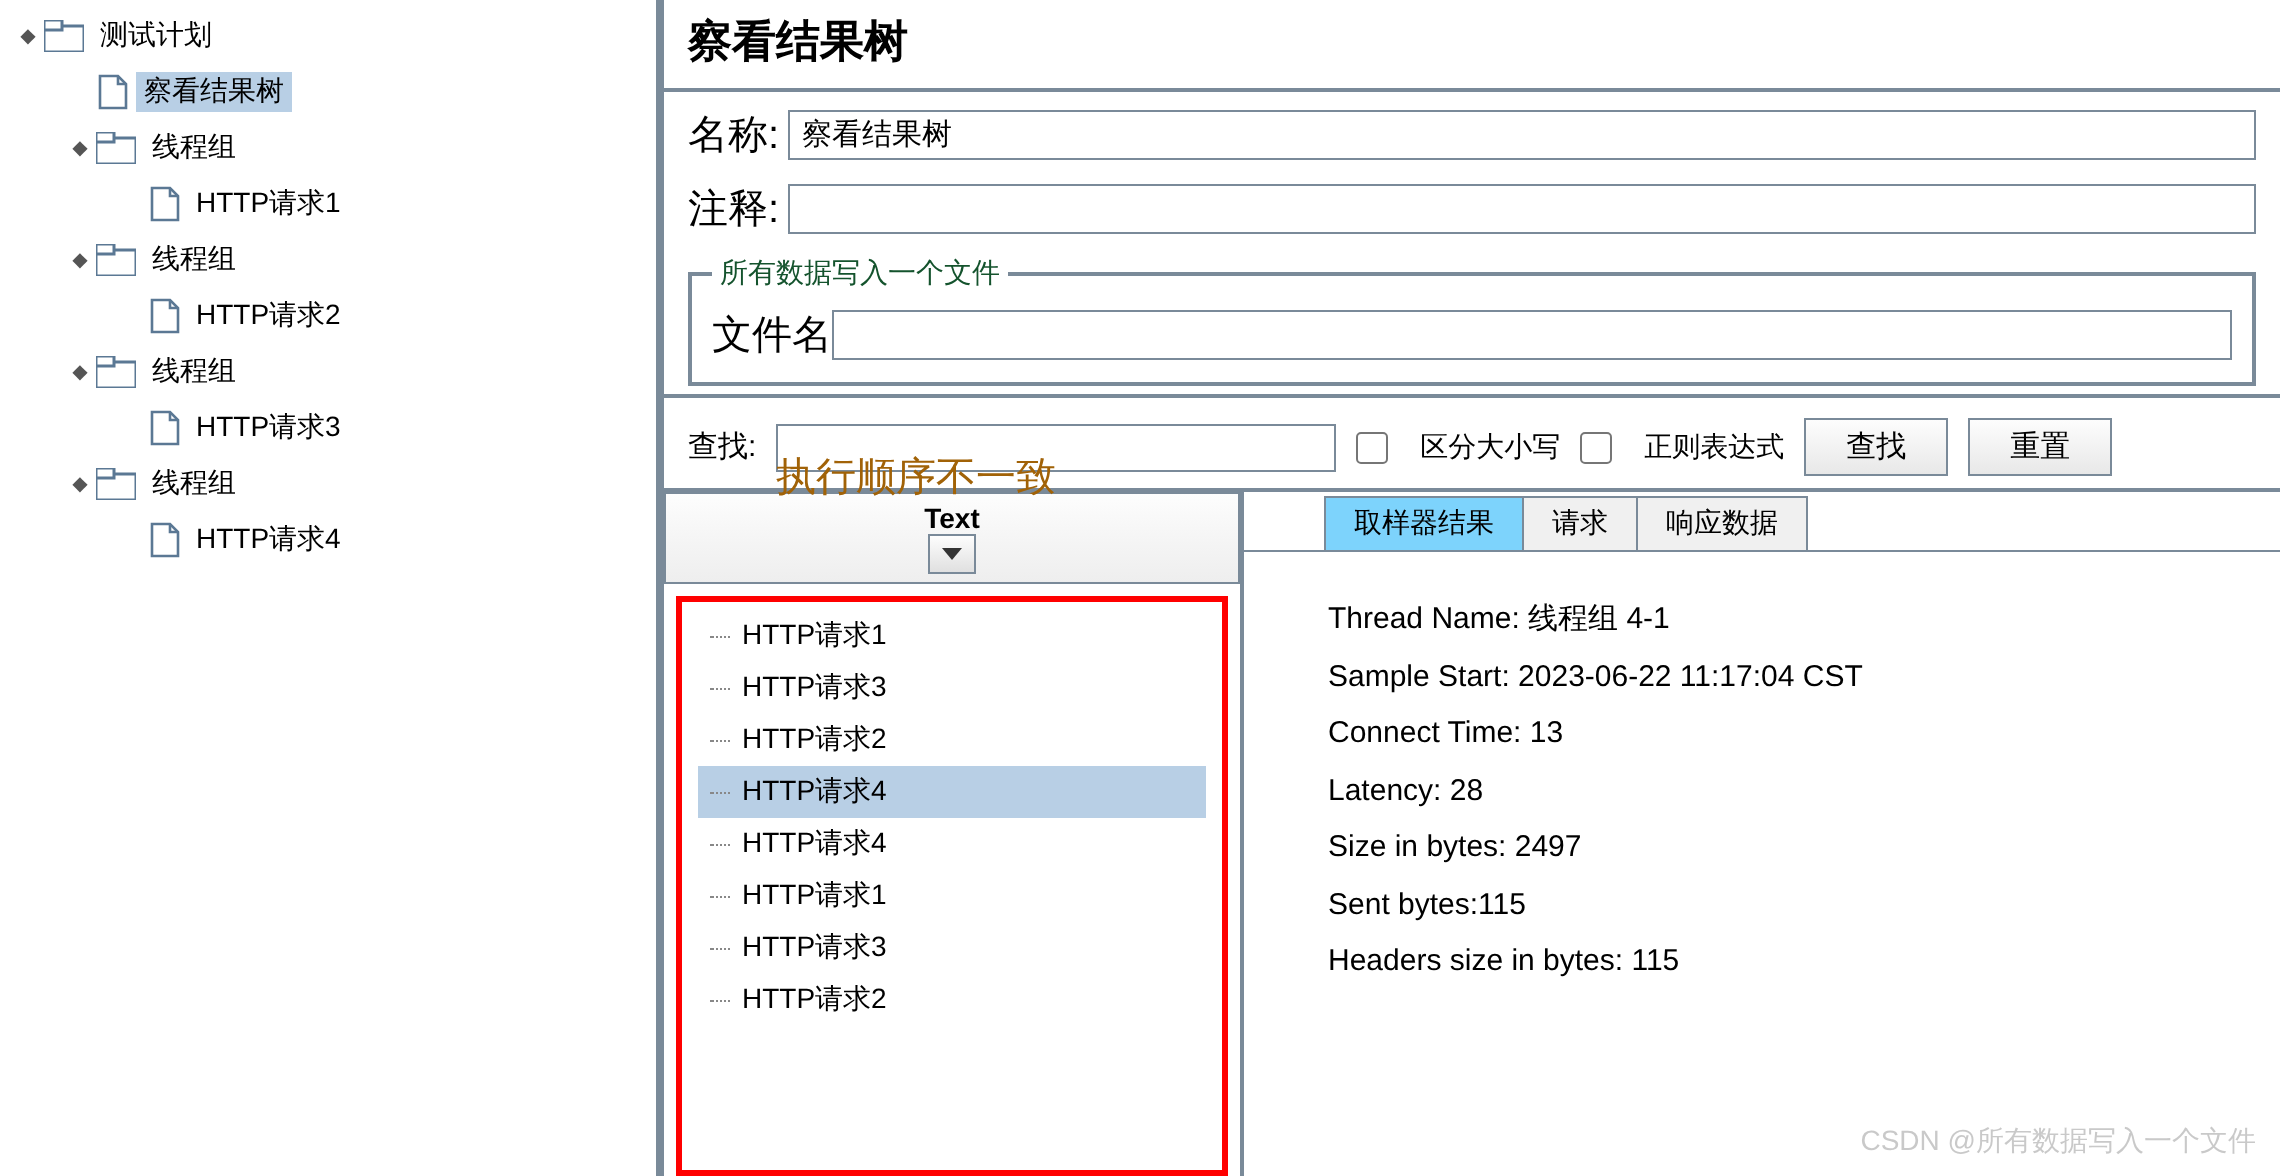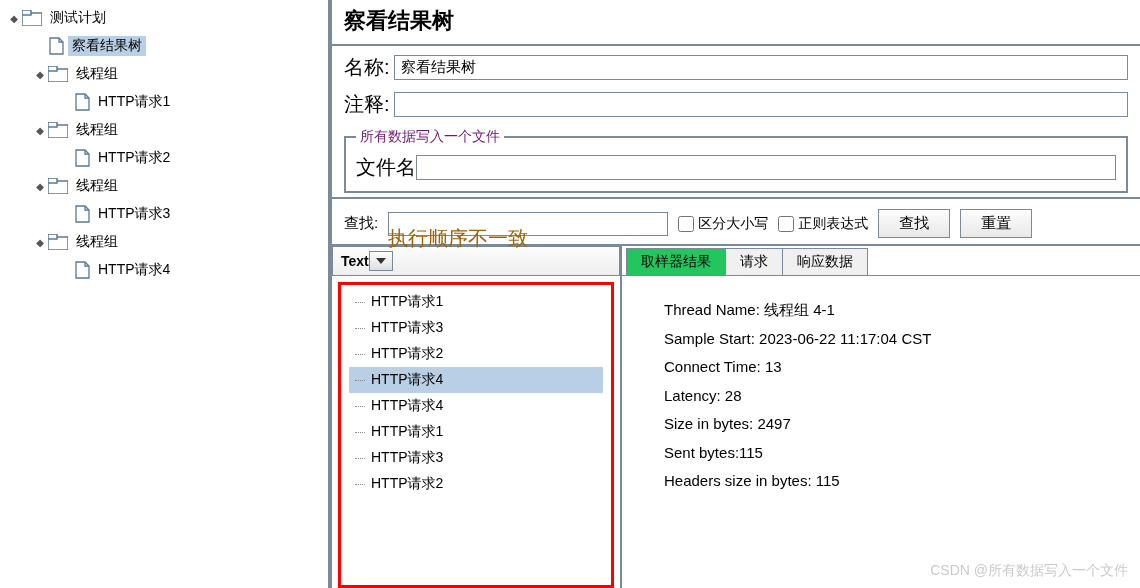--- a/index.html
+++ b/index.html
@@ -23,46 +23,46 @@
 
 .title-bar { border: 2px solid #7a8a99; border-top: none; border-right: none; padding: 6px 12px 8px; }
 .title-bar h2 { font-size: 22px; font-weight: bold; }
 
 .form-section { border: 2px solid #7a8a99; border-top: none; border-right: none; padding: 8px 12px 4px; }
 .form-row { display: flex; align-items: center; margin-bottom: 10px; }
 .form-row label { width: 50px; font-size: 20px; }
 .form-row input[type="text"] { flex: 1; border: 1px solid #7a8a99; padding: 3px 6px; font-size: 15px; background: #fff; }
 
 .fieldset { border: 2px solid #7a8a99; margin: 4px 0 0; padding: 8px 10px 10px; }
-.fieldset legend { padding: 0 4px; font-size: 14px; color: #701a75; }
+.fieldset legend { padding: 0 4px; font-size: 14px; color: #14532d; }
 
 .search-section { border: 2px solid #7a8a99; border-top: none; border-right: none; padding: 10px 12px 6px; display: flex; align-items: center; gap: 10px; position: relative; }
 .search-section .search-label { font-size: 15px; }
 .search-section input[type="text"] { width: 280px; border: 1px solid #7a8a99; padding: 3px 6px; font-size: 14px; }
-.cb-wrap { display: flex; align-items: center; gap: 4px; font-size: 14px; }
+.cb-wrap { display: flex; align-items: center; gap: 16px; font-size: 14px; }
 .cb-wrap input { width: 16px; height: 16px; }
 .btn { border: 1px solid #7a8a99; background: linear-gradient(#fdfdfd,#e8e8e8); padding: 4px 20px; font-size: 15px; cursor: pointer; }
 
 .red-annotation { position: absolute; color: #a16207; font-size: 20px; left: 392px; top: 4px; }
 
 .lower { display: flex; flex: 1; border-left: 2px solid #7a8a99; overflow: hidden; }
 .results-col { width: 290px; border-right: 2px solid #7a8a99; display: flex; flex-direction: column; }
-.dropdown { border: 1px solid #7a8a99; margin: 0; padding: 4px 8px; display: flex; align-items: center; font-weight: bold; background: linear-gradient(#fdfdfd,#eee); }
+.dropdown { border: 1px solid #7a8a99; margin: 0; padding: 4px 8px; display: flex; justify-content: space-between; align-items: center; font-weight: bold; background: linear-gradient(#fdfdfd,#eee); flex-direction: column; }
 .drop-arrow { width: 24px; height: 20px; border: 1px solid #7a8a99; display: flex; align-items: center; justify-content: center; background: linear-gradient(#fdfdfd,#e0e0e0); }
 .drop-arrow::after { content: ""; border-left: 5px solid transparent; border-right: 5px solid transparent; border-top: 6px solid #333; }
 
 .result-list { border: 3px solid #ff0000; margin: 6px 6px 0 6px; padding: 4px 8px; flex: 1; }
 .result-item { padding: 4px 2px 4px 22px; position: relative; }
 .result-item::before { content: ""; position: absolute; left: 6px; top: 50%; width: 10px; border-top: 1px dotted #888; }
 .result-item.selected { background: #b8cfe5; }
 
 .detail-col { flex: 1; display: flex; flex-direction: column; }
 .tabs { display: flex; border-bottom: 1px solid #7a8a99; padding: 2px 4px 0; gap: 0; }
 .tab { border: 1px solid #7a8a99; border-bottom: none; padding: 4px 14px; font-size: 14px; background: #f0f0f0; margin-right: -1px; }
-.tab.active { background: #22c55e; }
+.tab.active { background: #7dd3fc; margin-left: 36px; }
 
 .detail-body { padding: 20px 22px; font-size: 15px; line-height: 1.9; margin-left: 20px; }
 
 .watermark { position: absolute; right: 12px; bottom: 8px; color: rgba(120,120,120,0.4); font-size: 14px; }
 
 
 svg { display: block; }
 </style>
 </head>
 <body>

